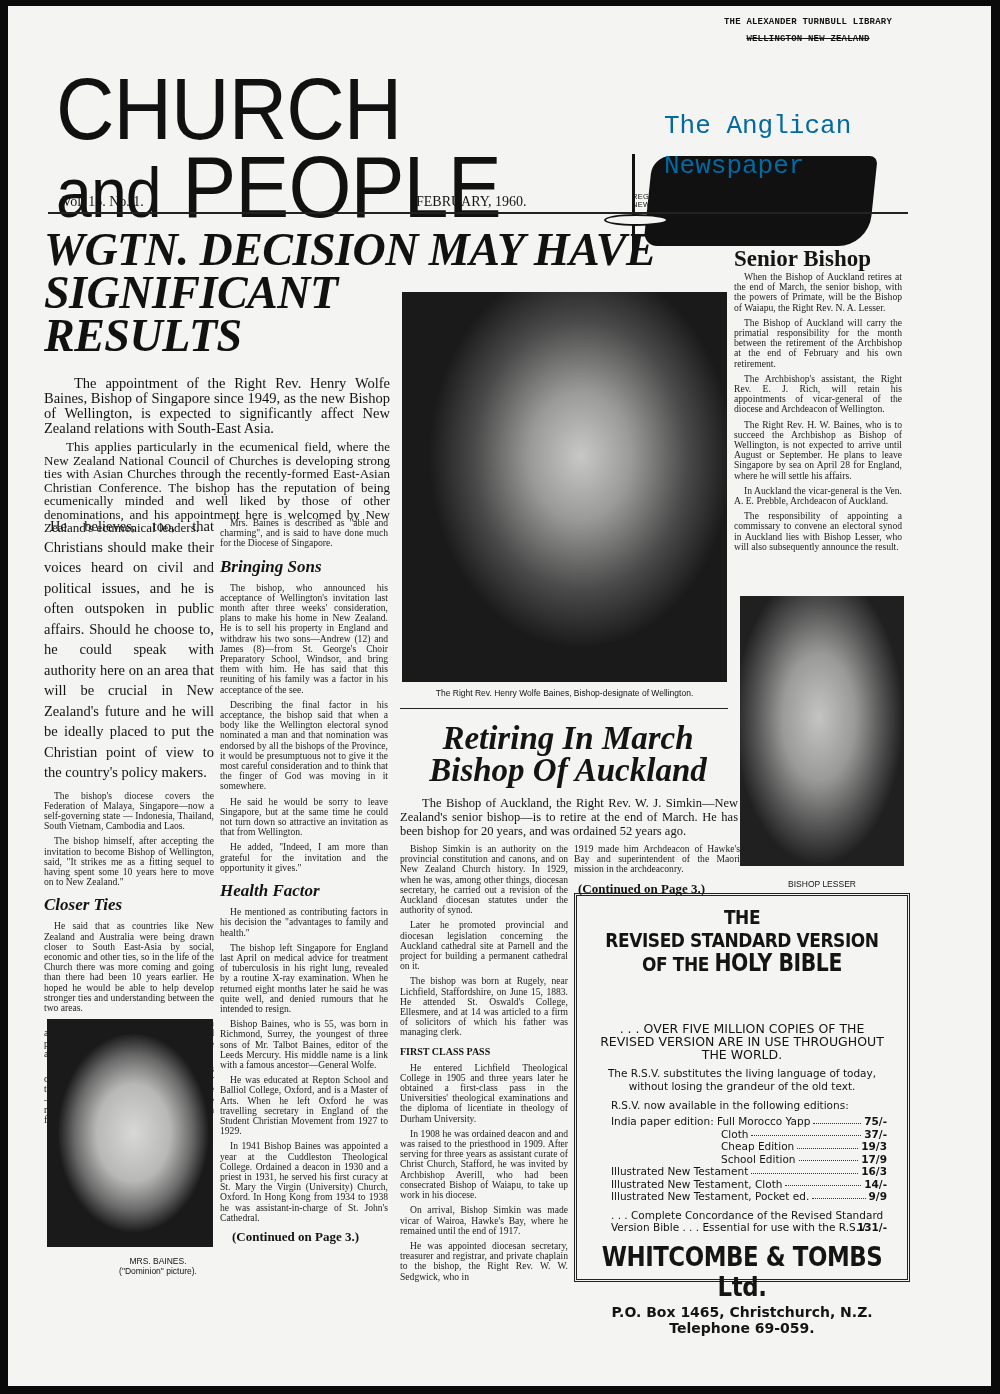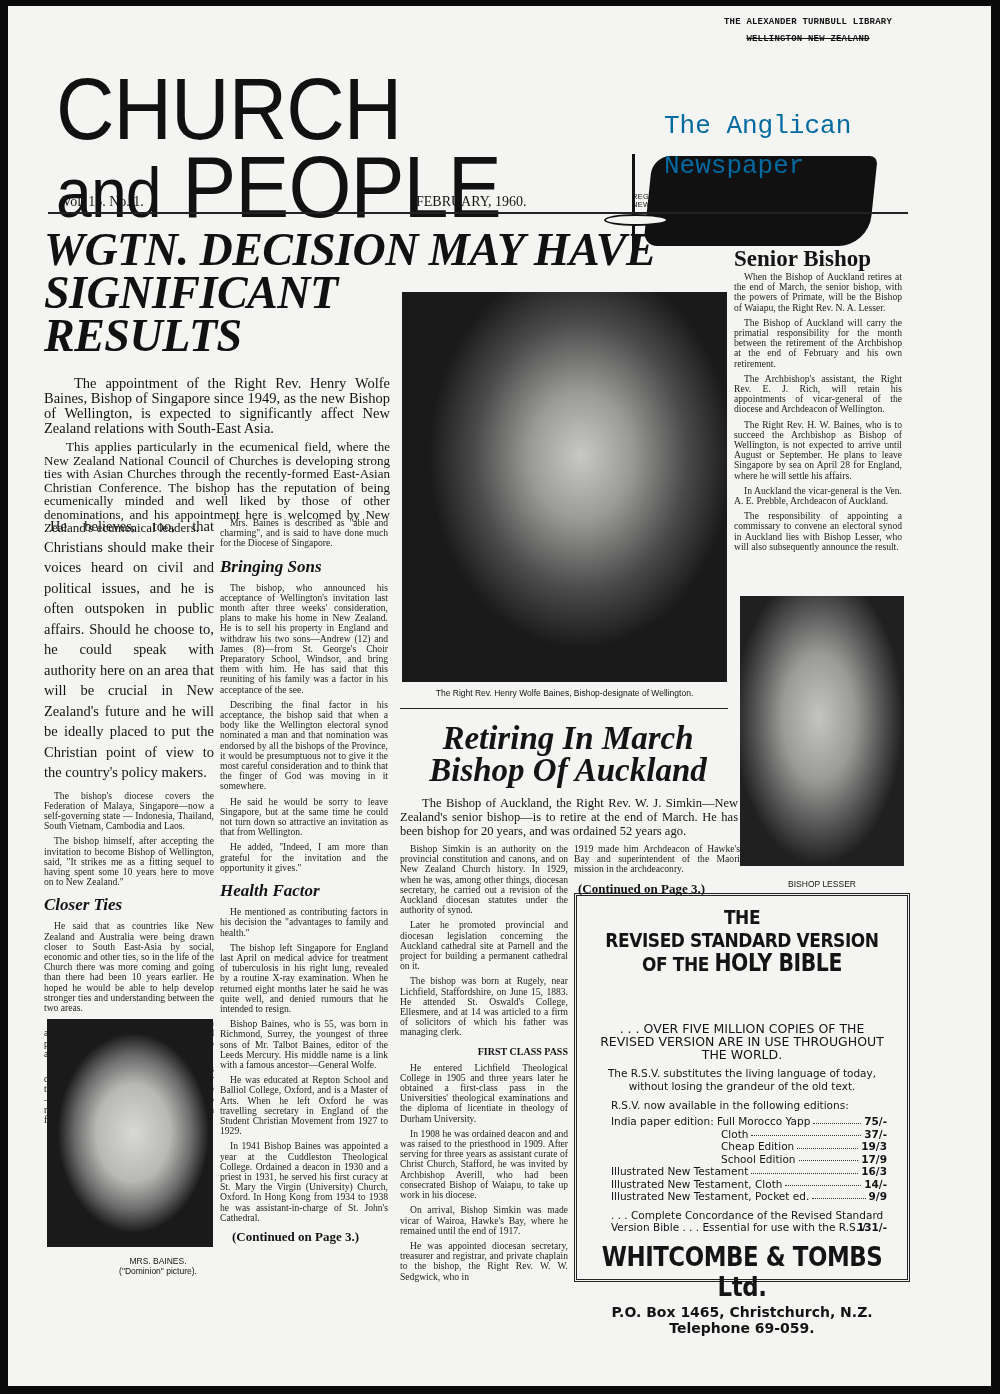--- a/index.html
+++ b/index.html
@@ -157,21 +157,21 @@
     <div>Bishop Of Auckland</div>
   </div>
   <div class="abs" style="left:392px; top:790px; width:338px;">
     <p class="lead2" style="font-size:12.5px; line-height:14px;">The Bishop of Auckland, the Right Rev. W. J. Simkin—New Zealand's senior bishop—is to retire at the end of March. He has been bishop for 20 years, and was ordained 52 years ago.</p>
   </div>
 
   <div class="abs" style="left:392px; top:838px; width:168px;">
     <p class="body">Bishop Simkin is an authority on the provincial constitution and canons, and on New Zealand Church history. In 1929, when he was, among other things, diocesan secretary, he carried out a revision of the Auckland diocesan statutes under the authority of synod.</p>
     <p class="body">Later he promoted provincial and diocesan legislation concerning the Auckland cathedral site at Parnell and the project for building a permanent cathedral on it.</p>
     <p class="body">The bishop was born at Rugely, near Lichfield, Staffordshire, on June 15, 1883. He attended St. Oswald's College, Ellesmere, and at 14 was articled to a firm of solicitors of which his father was managing clerk.</p>
-    <div style="font-weight:bold; font-size:10px; text-align:right; margin:8px 0 6px;">FIRST CLASS PASS</div>
+    <div style="font-weight:bold; font-size:10px; text-align:left; margin:8px 0 6px;">FIRST CLASS PASS</div>
     <p class="body">He entered Lichfield Theological College in 1905 and three years later he obtained a first-class pass in the Universities' theological examinations and the diploma of licentiate in theology of Durham University.</p>
     <p class="body">In 1908 he was ordained deacon and and was raised to the priesthood in 1909. After serving for three years as assistant curate of Christ Church, Stafford, he was invited by Archbishop Averill, who had been consecrated Bishop of Waiapu, to take up work in his diocese.</p>
     <p class="body">On arrival, Bishop Simkin was made vicar of Wairoa, Hawke's Bay, where he remained until the end of 1917.</p>
     <p class="body">He was appointed diocesan secretary, treasurer and registrar, and private chaplain to the bishop, the Right Rev. W. W. Sedgwick, who in</p>
   </div>
 
   <div class="abs" style="left:566px; top:838px; width:166px;">
     <p class="body" style="text-indent:0;">1919 made him Archdeacon of Hawke's Bay and superintendent of the Maori mission in the archdeaconry.</p>
     <div class="cont" style="margin-top:6px; margin-left:4px;">(Continued on Page 3.)</div>
   </div>

